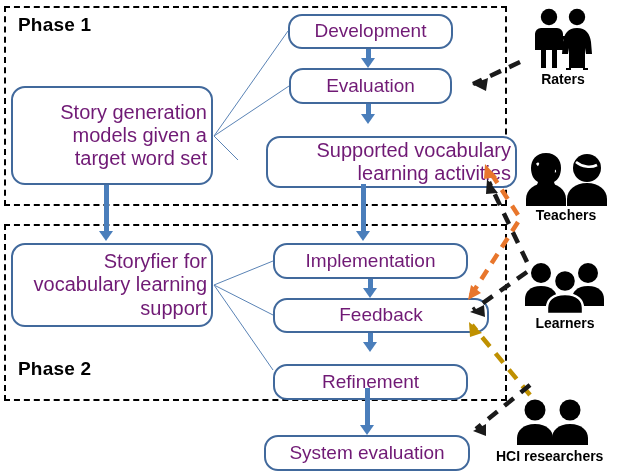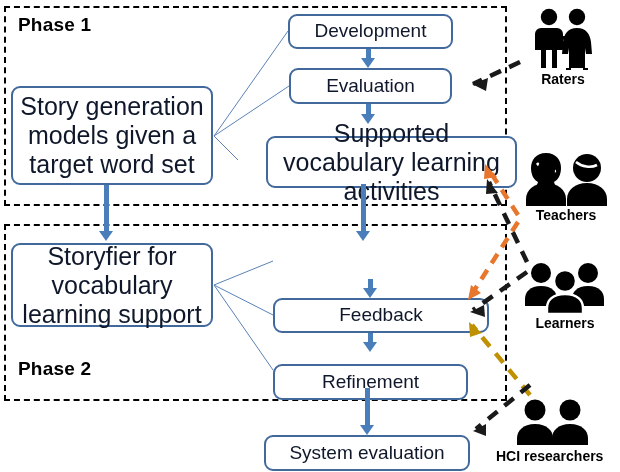--- a/index.html
+++ b/index.html
@@ -4,24 +4,24 @@
 <style>
   html,body{margin:0;padding:0;background:#ffffff;}
   #canvas{position:relative;width:620px;height:472px;background:#fff;
           font-family:"Liberation Sans",sans-serif;overflow:hidden;}
 
   .phase-frame{position:absolute;border:2px dashed #000;box-sizing:border-box;}
   .phase-label{position:absolute;font-weight:bold;font-size:19px;color:#000;
                letter-spacing:.2px;white-space:nowrap;}
 
   .node{position:absolute;box-sizing:border-box;border:2.5px solid #41699c;
-        border-radius:9px;background:#fff;display:flex;align-items:center;
-        justify-content:center;text-align:center;color:#0f172a;font-size:19px;
+        border-radius:14px;background:#fff;display:flex;align-items:center;
+        justify-content:center;text-align:right;color:#701a75;font-size:19px;
         line-height:1.16;padding:2px 4px;}
-  .node.big{font-size:25px;}
+  .node.big{font-size:20px;}
 
   .arrow{position:absolute;background:#4a7ebb;}
   .arrow-head{position:absolute;width:0;height:0;border-left:7px solid transparent;
               border-right:7px solid transparent;border-top:10px solid #4a7ebb;}
 
   svg.overlay{position:absolute;left:0;top:0;width:620px;height:472px;pointer-events:none;}
 
   .person-group{position:absolute;display:flex;flex-direction:column;align-items:center;}
   .person-label{font-weight:bold;font-size:14px;color:#000;margin-top:1px;white-space:nowrap;}
 </style>
@@ -39,20 +39,21 @@
   <div class="node big" style="left:11px;top:86px;width:202px;height:99px;">Story generation models given a target word set</div>
 
   <div class="node" style="left:288px;top:14px;width:165px;height:35px;">Development</div>
 
   <div class="node" style="left:289px;top:68px;width:163px;height:36px;">Evaluation</div>
 
   <div class="node big" style="left:238px;top:136px;width:251px;height:52px;margin-left:28px;">Supported vocabulary learning activities</div>
 
   <div class="node big" style="left:11px;top:243px;width:202px;height:84px;">Storyfier for vocabulary learning support</div>
 
+  <div class="node" style="left:273px;top:243px;width:195px;height:36px;">Implementation</div>
 
   <div class="node" style="left:273px;top:298px;width:216px;height:35px;">Feedback</div>
 
   <div class="node" style="left:273px;top:364px;width:195px;height:36px;">Refinement</div>
 
   <div class="node" style="left:264px;top:435px;width:206px;height:36px;">System evaluation</div>
 
   <div class="arrow" style="left:366px;top:49px;width:5px;height:11px;"></div>
   <div class="arrow-head" style="left:361px;top:58px;"></div>
 

